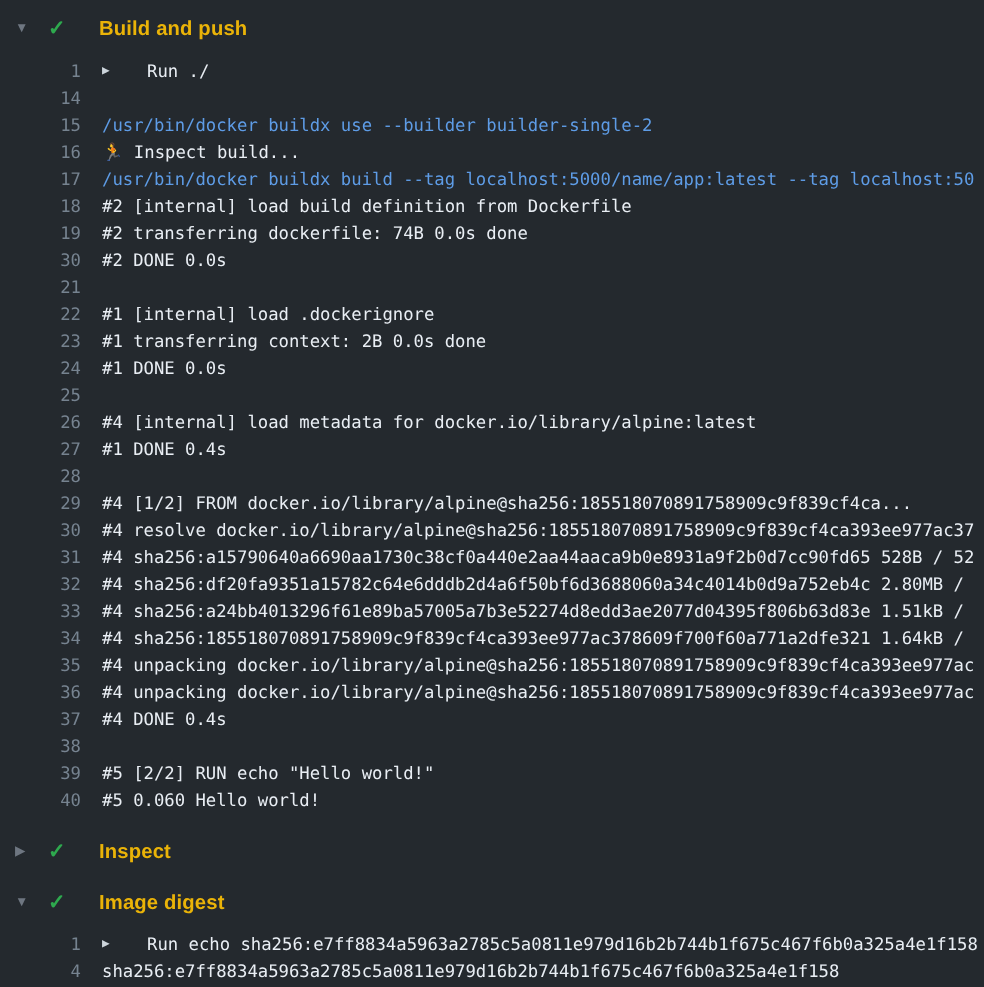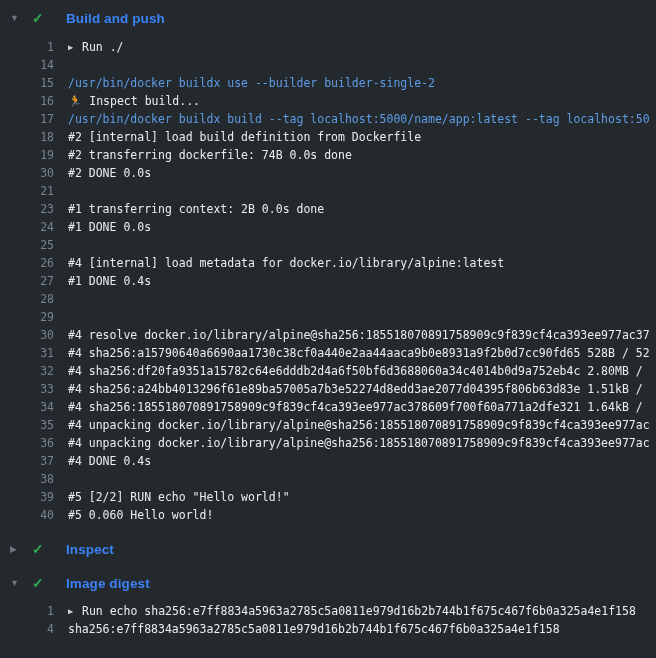--- a/index.html
+++ b/index.html
@@ -35,21 +35,21 @@
   .check {
     width: 20px;
     flex: none;
     color: #2ea94e;
     font-size: 14px;
     font-weight: 700;
     line-height: 1;
     margin-right: 14px;
   }
   .section-title {
-    color: #3b82f6;
+    color: #eab308;
     font-size: 13.5px;
     font-weight: 700;
     letter-spacing: 0.1px;
   }
   .log-block {
     padding: 2px 0 2px 0;
   }
   .log-row {
     display: flex;
     height: 18px;
@@ -78,21 +78,21 @@
   .row-toggle {
     margin-left: 14px;
     margin-right: 0;
     color: #cdd5dc;
     font-size: 8.5px;
     width: 14px;
     flex: none;
     cursor: pointer;
     line-height: 18px;
   }
-  .row-toggle + .lt { margin-left: 0; }
+  .row-toggle + .lt { margin-left: 16px; }
   .spacer { height: 6px; }
 </style>
 </head>
 <body>
 
 <div class="viewer" id="viewer">
     <div class="section-header first">
       <span class="chev">▼</span>
       <span class="check">✓</span>
       <span class="section-title">Build and push</span>
@@ -100,27 +100,28 @@
     <div class="log-block">
       <div class="log-row"><span class="ln">1</span><span class="row-toggle">▶</span><span class="lt">Run ./</span></div>
       <div class="log-row"><span class="ln">14</span></div>
       <div class="log-row"><span class="ln">15</span><span class="lt blue">/usr/bin/docker buildx use --builder builder-single-2</span></div>
       <div class="log-row"><span class="ln">16</span><span class="lt">🏃 Inspect build...</span></div>
       <div class="log-row"><span class="ln">17</span><span class="lt blue">/usr/bin/docker buildx build --tag localhost:5000/name/app:latest --tag localhost:50</span></div>
       <div class="log-row"><span class="ln">18</span><span class="lt">#2 [internal] load build definition from Dockerfile</span></div>
       <div class="log-row"><span class="ln">19</span><span class="lt">#2 transferring dockerfile: 74B 0.0s done</span></div>
       <div class="log-row"><span class="ln">30</span><span class="lt">#2 DONE 0.0s</span></div>
       <div class="log-row"><span class="ln">21</span><span class="lt"></span></div>
+      <div class="log-row"><span class="ln">22</span><span class="lt">#1 [internal] load .dockerignore</span></div>
       <div class="log-row"><span class="ln">23</span><span class="lt">#1 transferring context: 2B 0.0s done</span></div>
       <div class="log-row"><span class="ln">24</span><span class="lt">#1 DONE 0.0s</span></div>
       <div class="log-row"><span class="ln">25</span><span class="lt"></span></div>
       <div class="log-row"><span class="ln">26</span><span class="lt">#4 [internal] load metadata for docker.io/library/alpine:latest</span></div>
       <div class="log-row"><span class="ln">27</span><span class="lt">#1 DONE 0.4s</span></div>
       <div class="log-row"><span class="ln">28</span><span class="lt"></span></div>
-      <div class="log-row"><span class="ln">29</span></div>
+      <div class="log-row"><span class="ln">29</span><span class="lt">#4 [1/2] FROM docker.io/library/alpine@sha256:185518070891758909c9f839cf4ca...</span></div>
       <div class="log-row"><span class="ln">30</span><span class="lt">#4 resolve docker.io/library/alpine@sha256:185518070891758909c9f839cf4ca393ee977ac37</span></div>
       <div class="log-row"><span class="ln">31</span><span class="lt">#4 sha256:a15790640a6690aa1730c38cf0a440e2aa44aaca9b0e8931a9f2b0d7cc90fd65 528B / 52</span></div>
       <div class="log-row"><span class="ln">32</span><span class="lt">#4 sha256:df20fa9351a15782c64e6dddb2d4a6f50bf6d3688060a34c4014b0d9a752eb4c 2.80MB / </span></div>
       <div class="log-row"><span class="ln">33</span><span class="lt">#4 sha256:a24bb4013296f61e89ba57005a7b3e52274d8edd3ae2077d04395f806b63d83e 1.51kB / </span></div>
       <div class="log-row"><span class="ln">34</span><span class="lt">#4 sha256:185518070891758909c9f839cf4ca393ee977ac378609f700f60a771a2dfe321 1.64kB / </span></div>
       <div class="log-row"><span class="ln">35</span><span class="lt">#4 unpacking docker.io/library/alpine@sha256:185518070891758909c9f839cf4ca393ee977ac</span></div>
       <div class="log-row"><span class="ln">36</span><span class="lt">#4 unpacking docker.io/library/alpine@sha256:185518070891758909c9f839cf4ca393ee977ac</span></div>
       <div class="log-row"><span class="ln">37</span><span class="lt">#4 DONE 0.4s</span></div>
       <div class="log-row"><span class="ln">38</span><span class="lt"></span></div>
       <div class="log-row"><span class="ln">39</span><span class="lt">#5 [2/2] RUN echo "Hello world!"</span></div>

